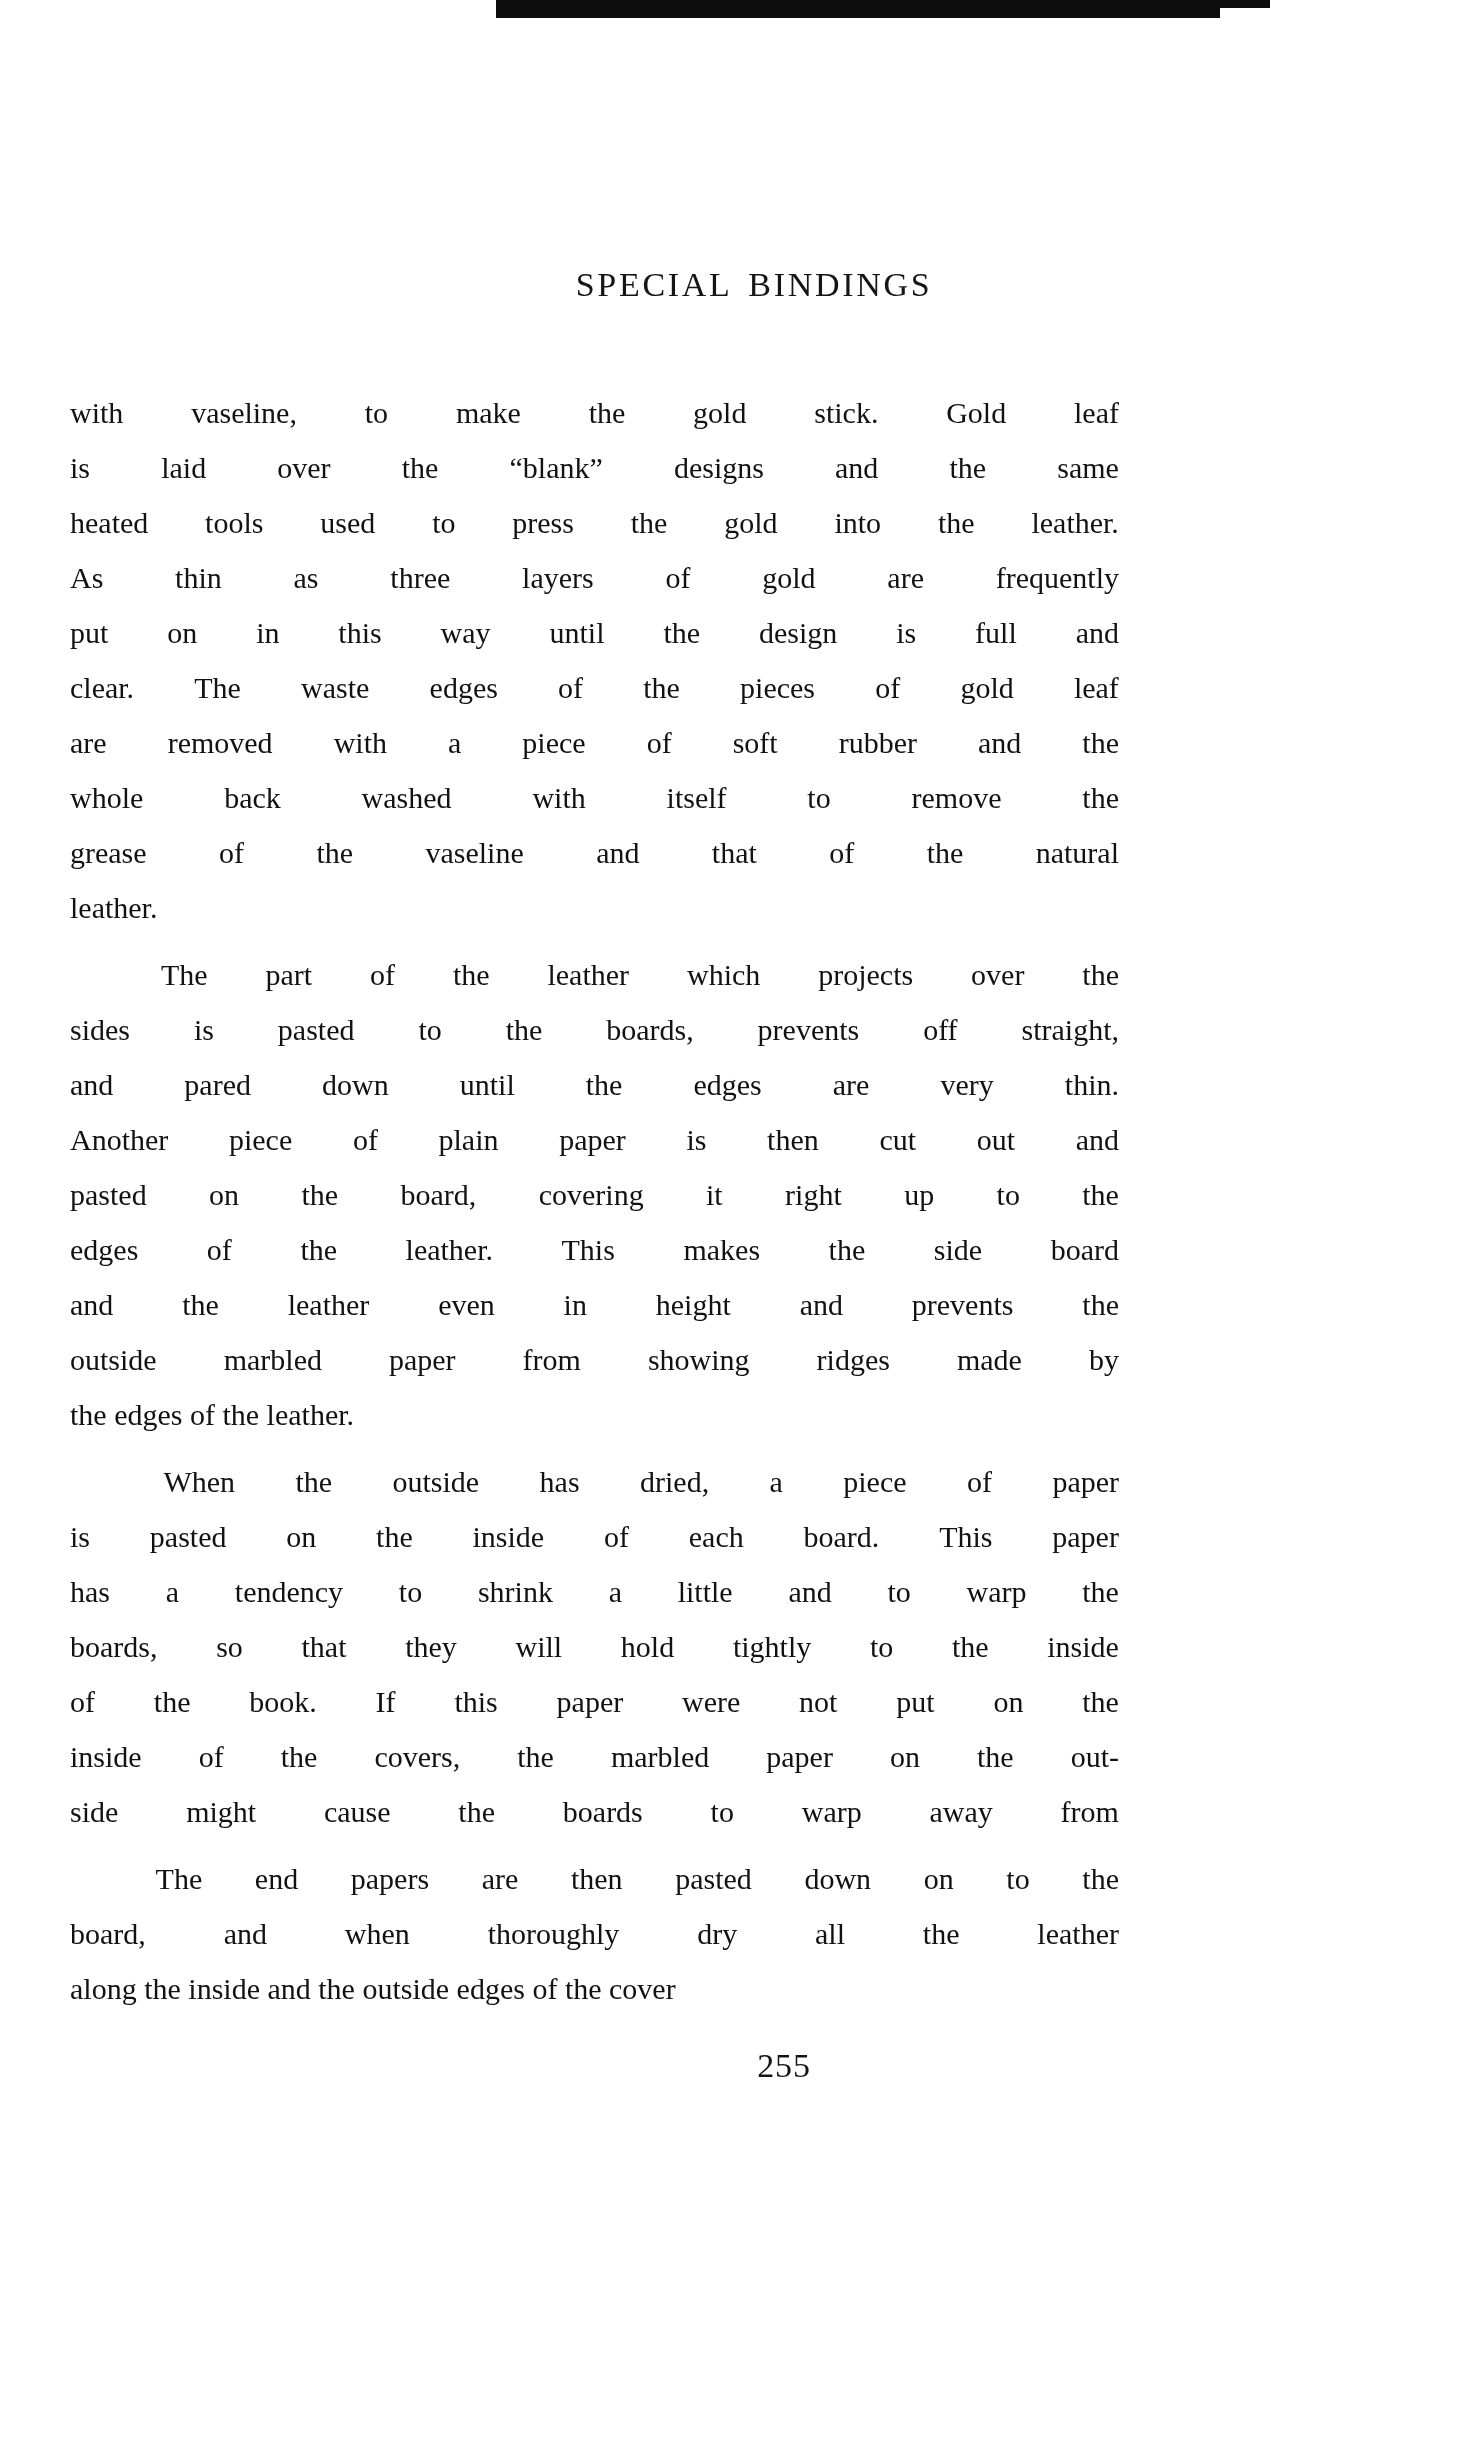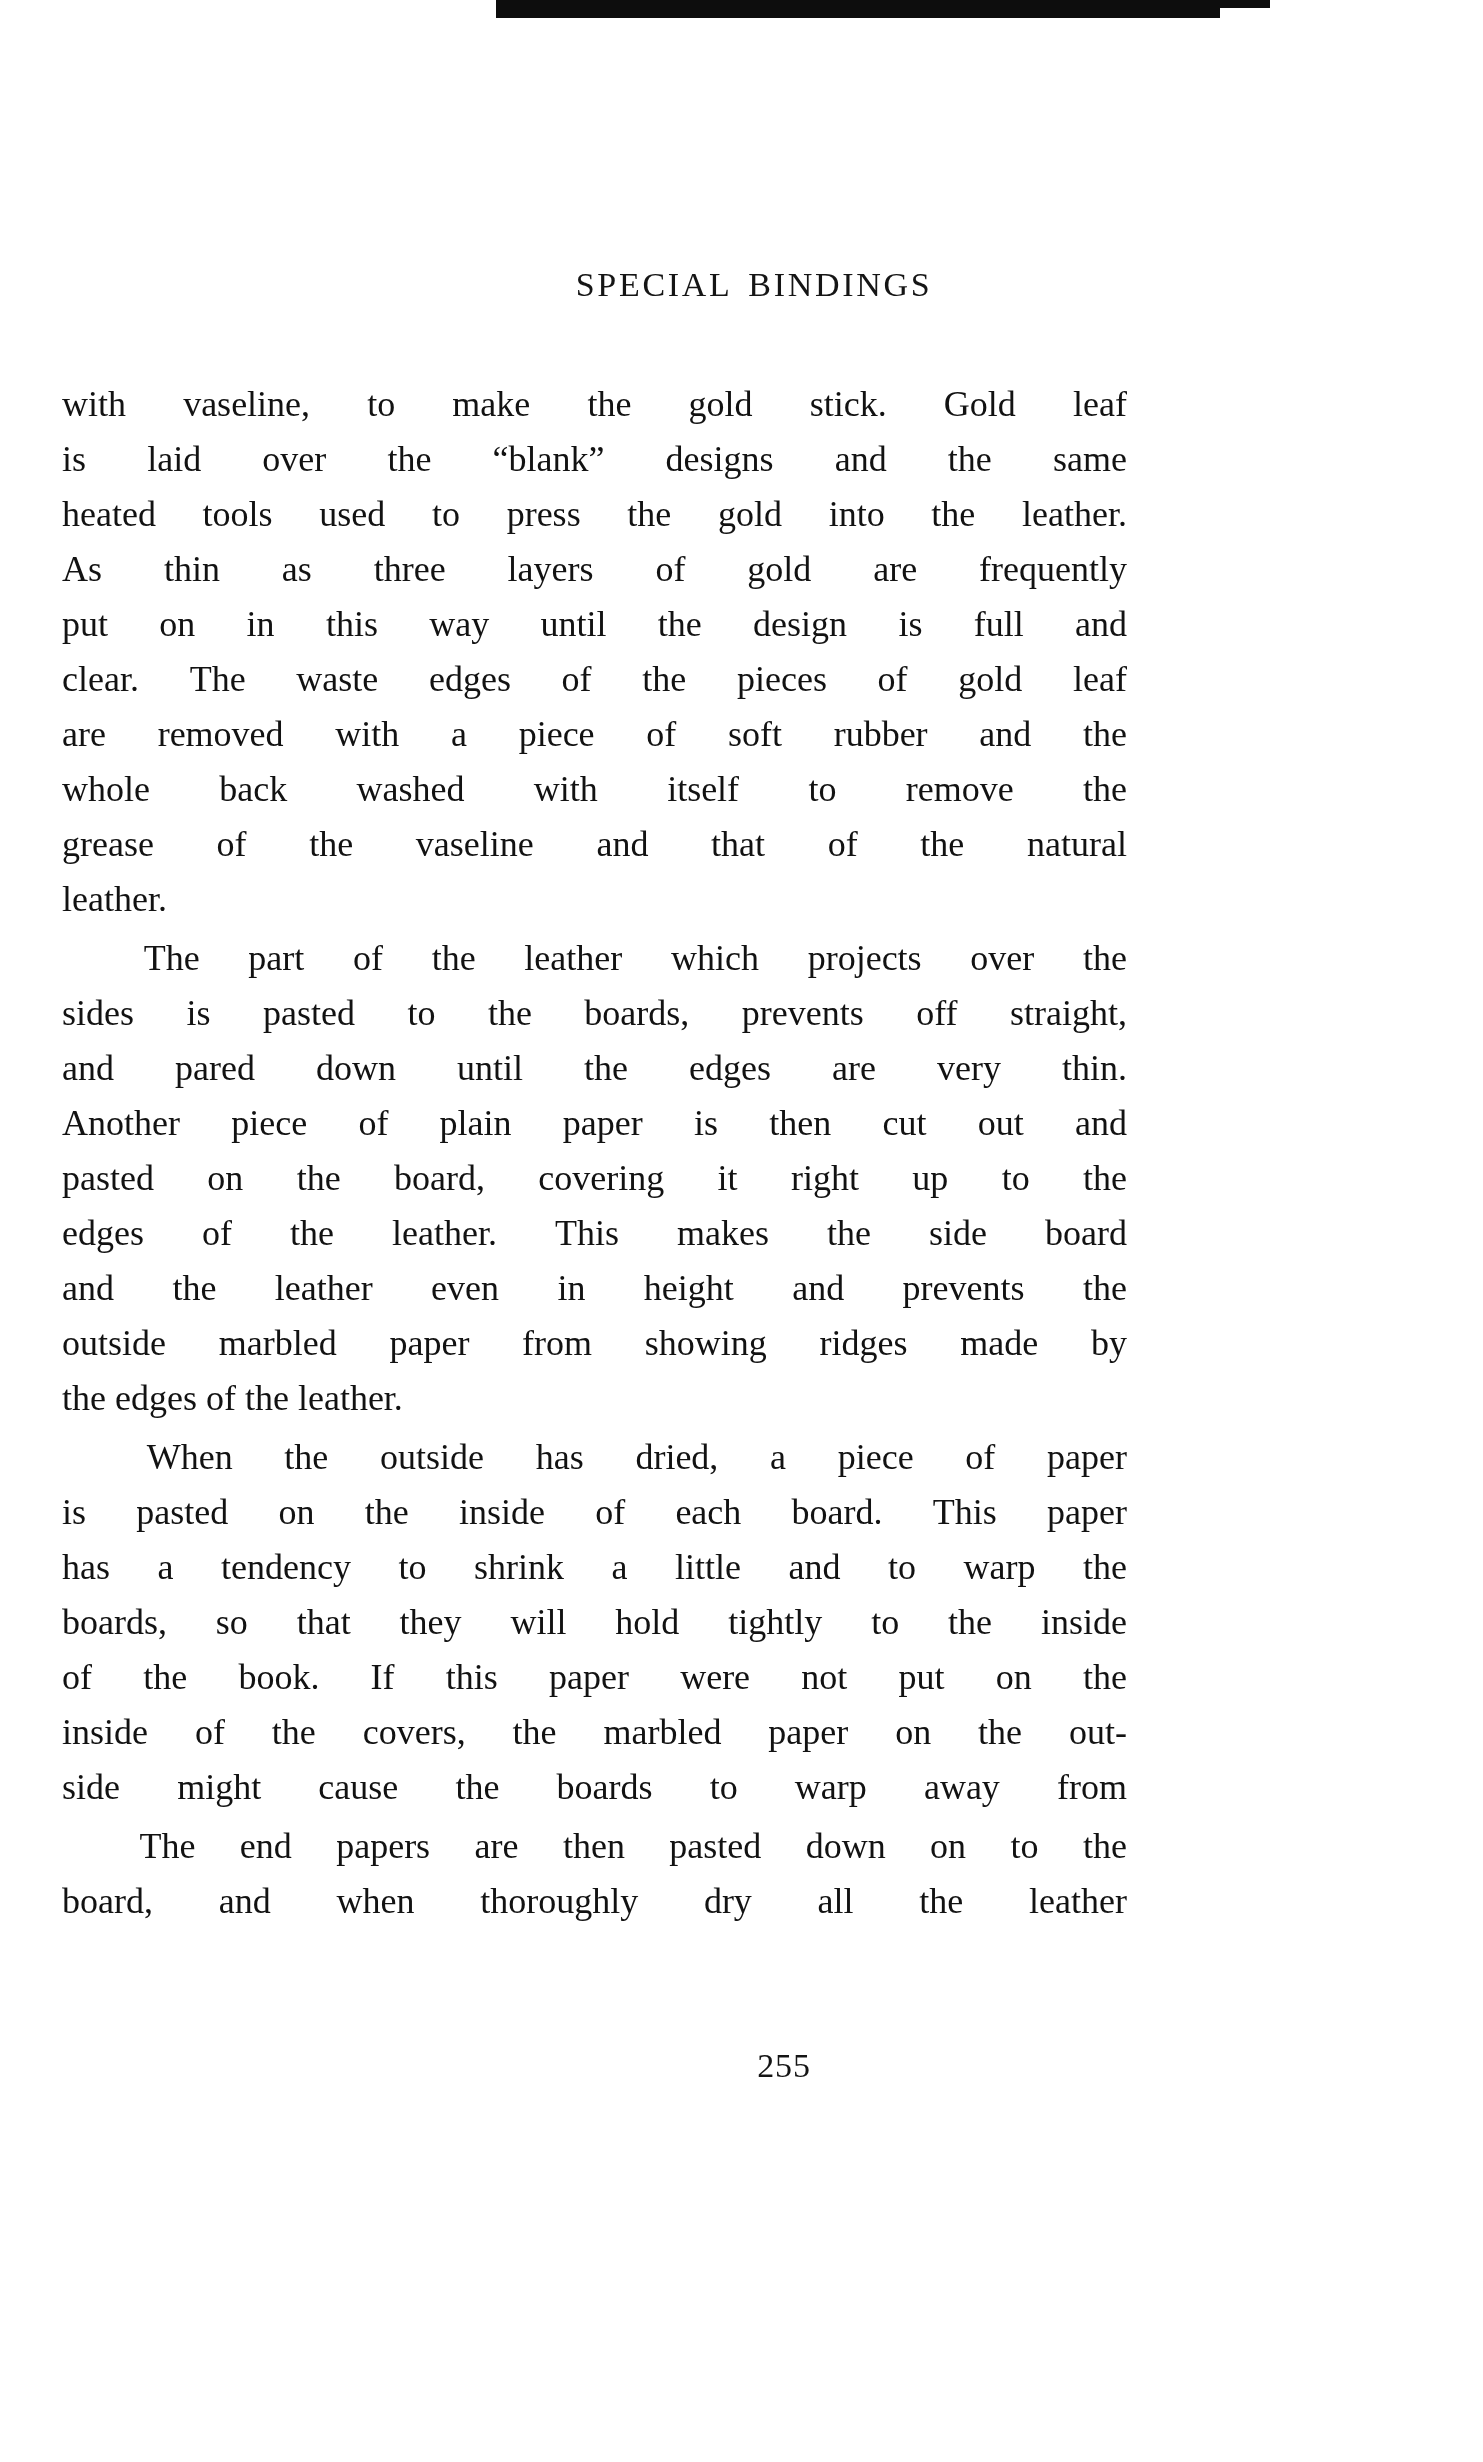--- a/index.html
+++ b/index.html
@@ -55,25 +55,25 @@
   }
 
   .body-block {
     position: absolute;
     top: 373px;
     left: 58px;
     width: 1073px;
   }
 
   .para {
-    font-size: 36px;
+    font-size: 30px;
     line-height: 55px;
     text-align: justify;
     text-justify: inter-word;
-    margin: 4px;
+    margin: 12px;
     color: #121212;
   }
   .para + .para {
     text-indent: 0;
   }
 
   
   .ln {
     display: flex;
     justify-content: space-between;
@@ -419,18 +419,21 @@
         <div class="ln">
           <span>board,</span>
           <span>and</span>
           <span>when</span>
           <span>thoroughly</span>
           <span>dry</span>
           <span>all</span>
           <span>the</span>
           <span>leather</span>
         </div>
+        <div class="ln last">
+          <span>along the inside and the outside edges of the cover</span>
+        </div>
       </div>
   </div>
 
   <div class="folio">255</div>
 </div>
 
 
 </body></html>

